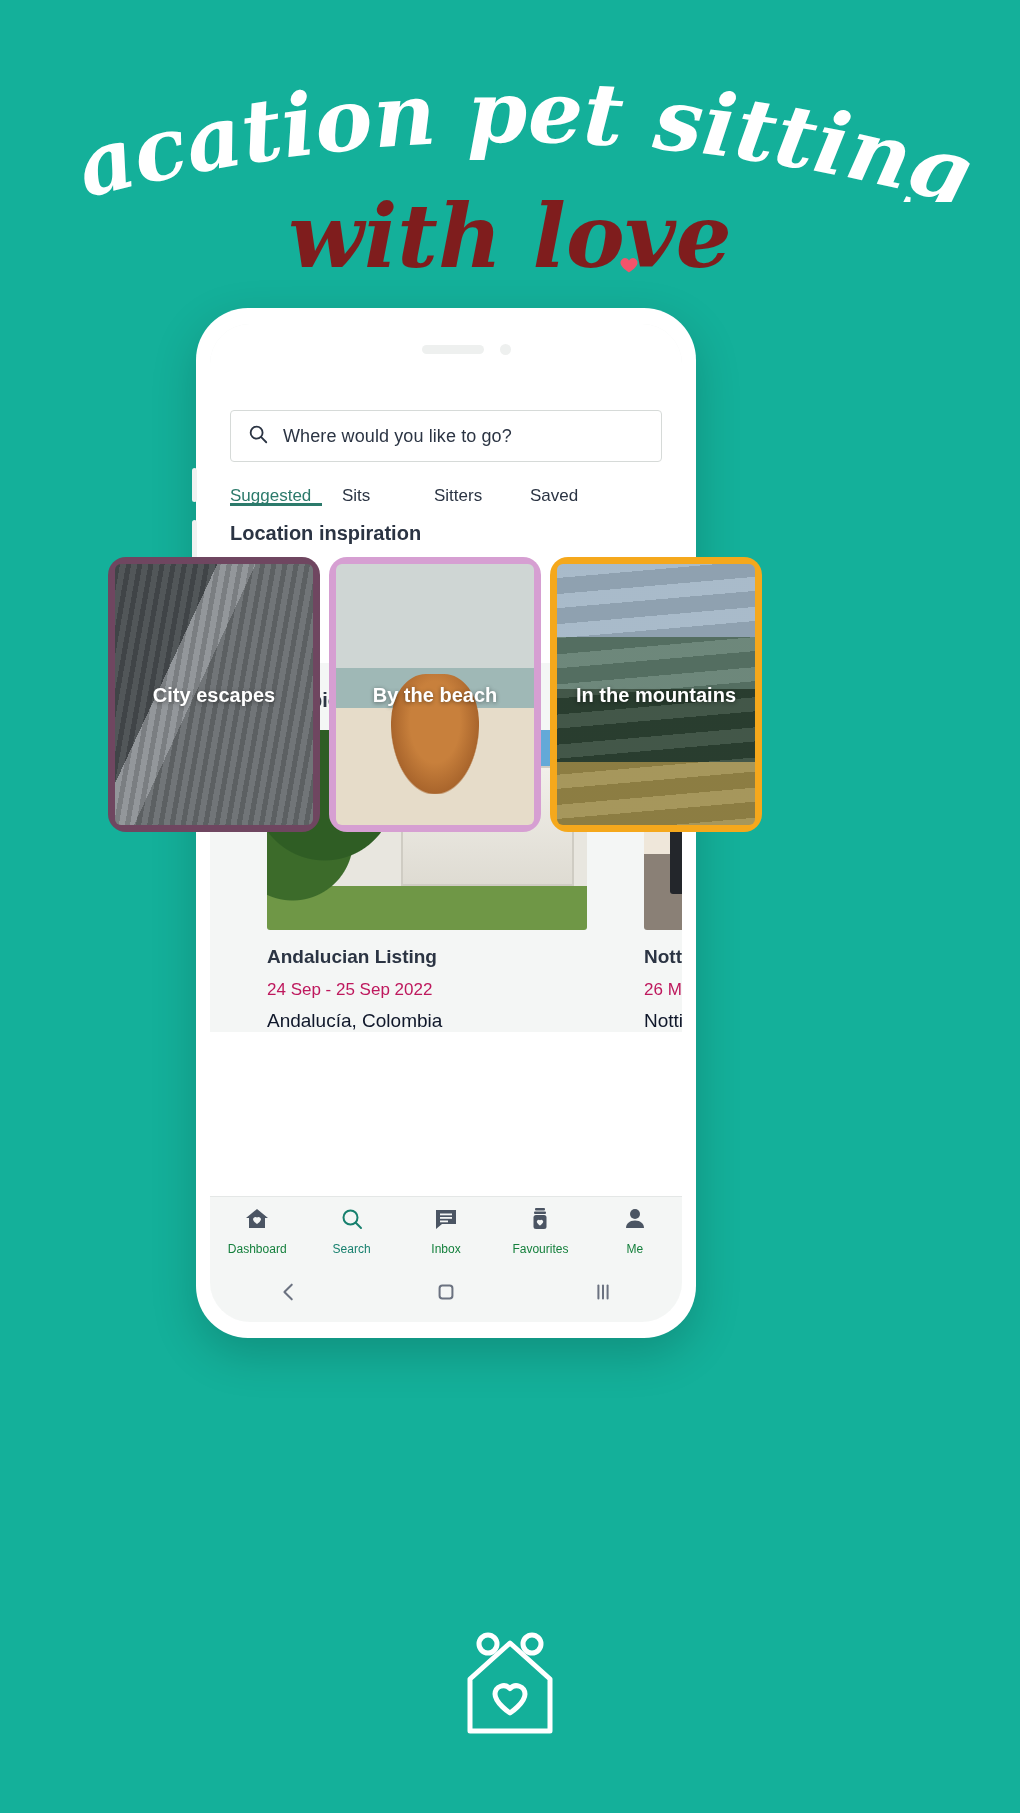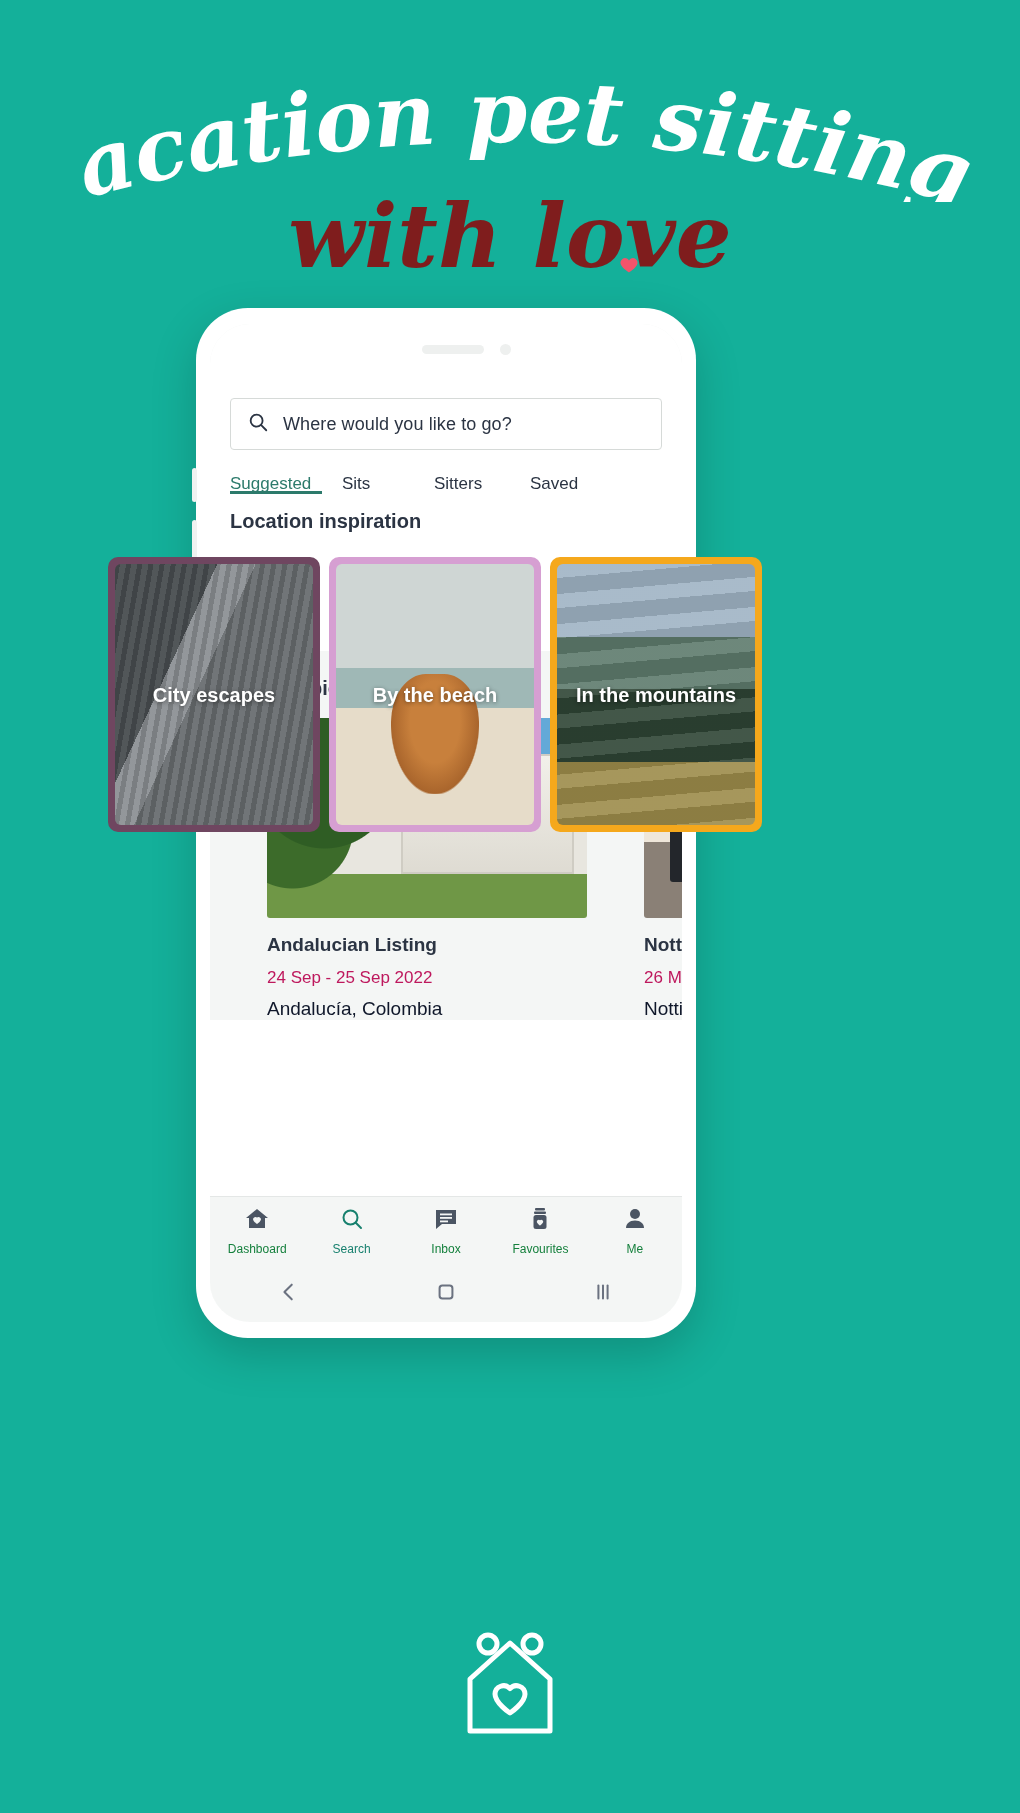--- a/index.html
+++ b/index.html
@@ -71,21 +71,21 @@
 
   
   .screen {
     position: absolute; top: 52px; left: 0; width: 472px; height: 946px;
     background: #ffffff;
   }
   .search-wrap { padding: 22px 20px 0 20px; background:#fff; }
   .search-bar {
     display: flex; align-items: center; gap: 14px;
     height: 52px; border: 1px solid #d6dad8; border-radius: 4px;
-    background: #ffffff; padding: 0 16px;
+    background: #ffffff; padding: 0 16px; margin-top: 12px;
   }
   .search-bar svg { flex: none; }
   .search-placeholder {
     font-size: 18px; color: #2b3443; letter-spacing: .1px;
   }
 
   .tabs {
     display: flex; align-items: flex-start; gap: 0;
     padding: 24px 20px 0 20px; background: #fff;
   }
@@ -175,21 +175,21 @@
     background: #f4f6f5;
     display: flex; align-items: center; justify-content: space-around;
   }
 
   
   .insp-row {
     position: absolute; top: 557px; left: 108px;
     display: flex; gap: 9px; z-index: 5;
   }
   .insp-card {
-    width: 212px; height: 275px; border-radius: 10px;
+    width: 212px; height: 275px; border-radius: 18px;
     padding: 7px; position: relative;
   }
   .insp-photo {
     width: 100%; height: 100%; border-radius: 6px; overflow: hidden;
     position: relative;
   }
   .insp-label {
     position: absolute; left: 0; width: 100%; top: 46%;
     text-align: center; color: #fff; font-size: 20px; font-weight: 700;
     text-shadow: 0 1px 4px rgba(0,0,0,.45);

